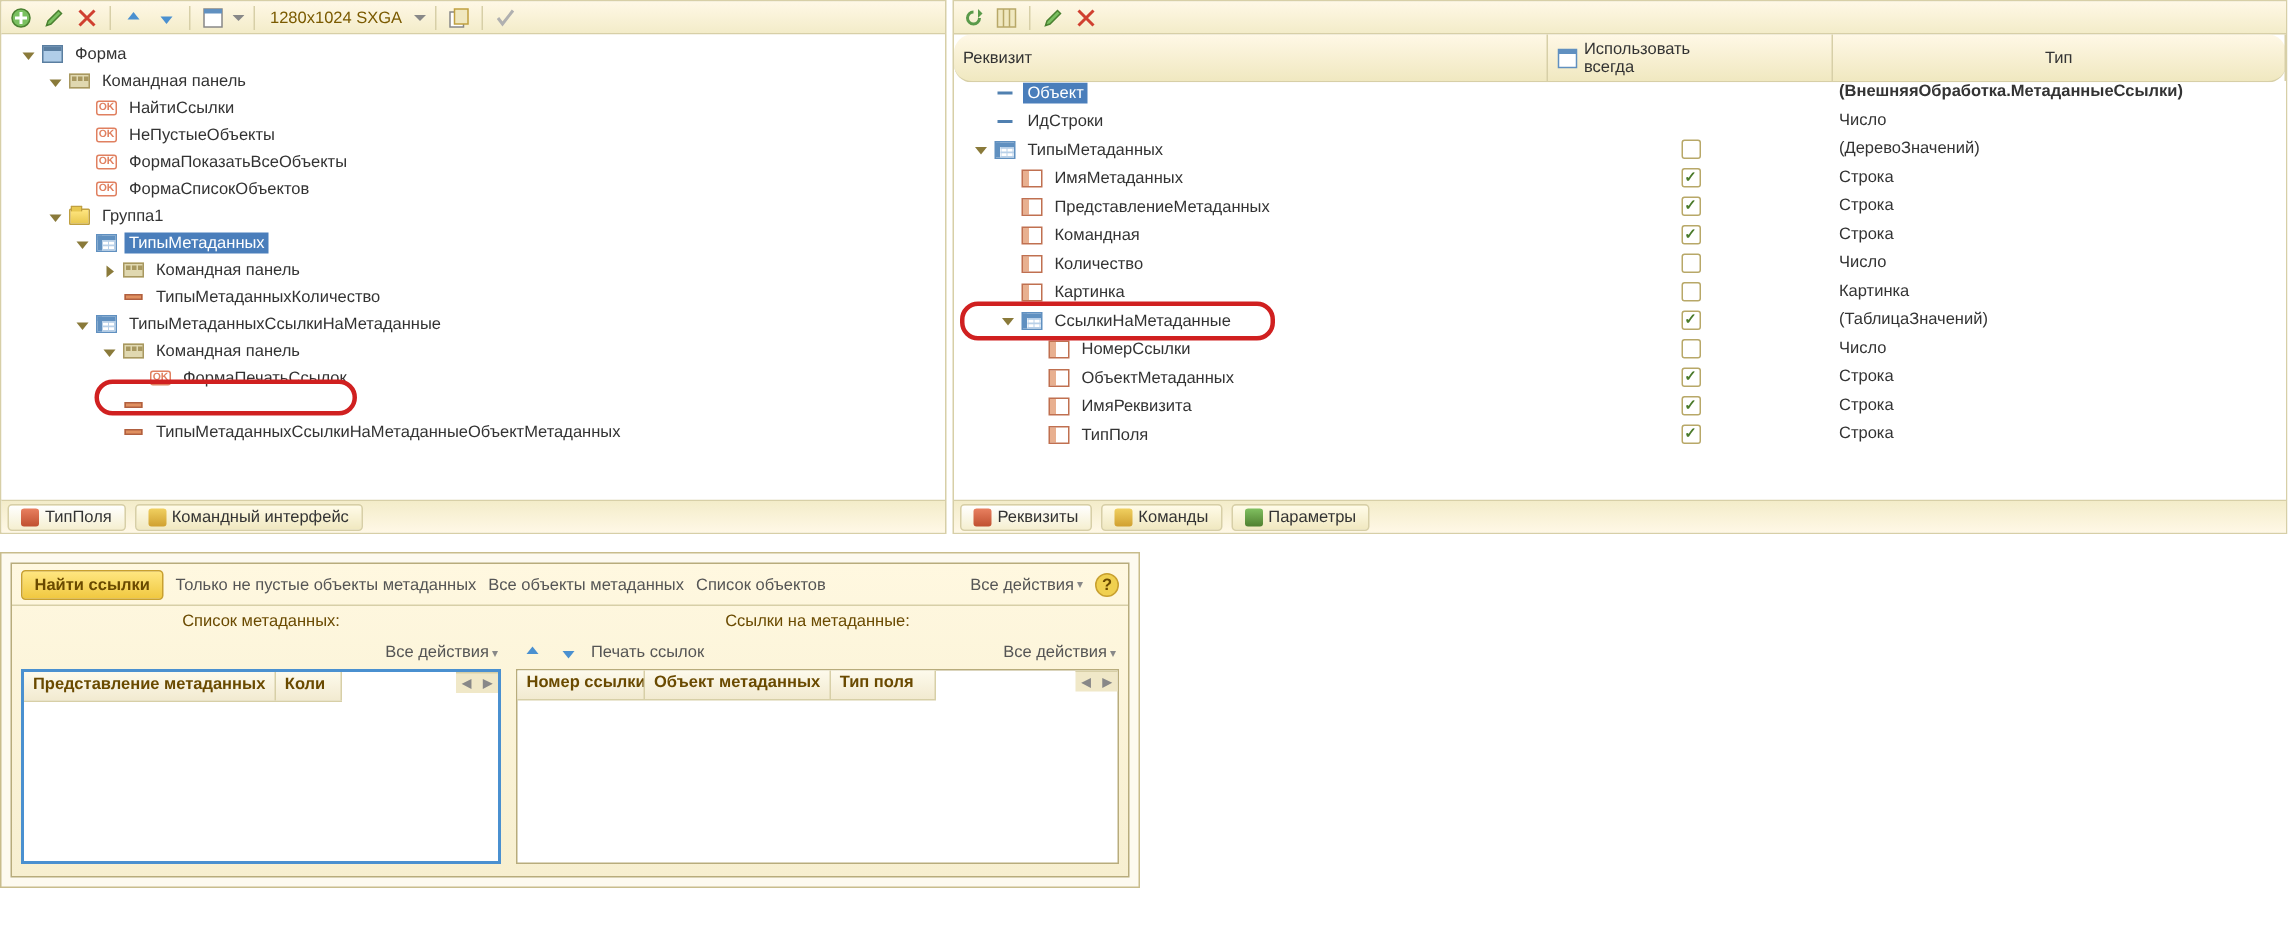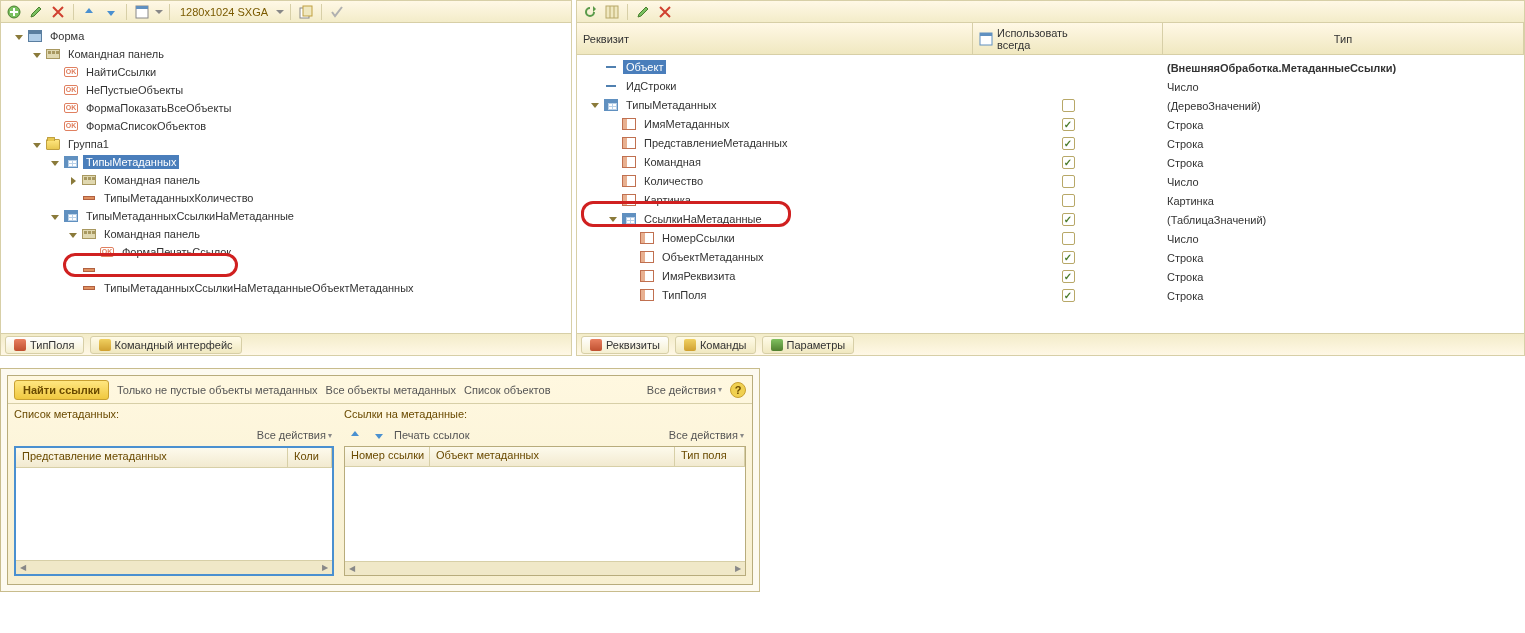--- a/index.html
+++ b/index.html
@@ -1,20 +1,20 @@
 <!DOCTYPE html>
 <html><head>
 <meta charset="utf-8">
 <style>
   * { box-sizing: border-box; font-family: Arial, sans-serif; font-size: 11px; }
   body { margin: 0; background: #fff; color: #333; }
   .root { display: flex; flex-direction: column; width: 1525px; height: 633px; }
   .top-row { display: flex; height: 356px; }
   .left-panel, .right-panel { display: flex; flex-direction: column; border: 1px solid #d7cfa7; }
-  .left-panel { width: 572px; margin-right: 4px; }
+  .left-panel { width: 631px; margin-right: 4px; }
   .right-panel { flex: 1; }
   .toolbar { display: flex; align-items: center; height: 22px; background: linear-gradient(#fff8e6,#f3ecc9); border-bottom: 1px solid #d7cfa7; padding: 0 4px; gap: 4px; }
   .tb-sep { width: 1px; height: 16px; background: #d7cfa7; margin: 0 2px; }
   .tb-btn { display: inline-flex; align-items: center; justify-content: center; width: 18px; height: 18px; cursor: pointer; }
   .tb-text { color: #7a5a00; cursor: pointer; padding: 0 4px; }
   .tree { flex: 1; overflow: auto; background: #fff; padding: 2px 0; }
   .tree-row { display: flex; align-items: flex-end; height: 18px; white-space: nowrap; }
   .indent { display: inline-block; }
   .expander { width: 12px; height: 12px; display: inline-flex; align-items: center; justify-content: center; margin-right: 2px; cursor: pointer;}
   .expander::before { content: ""; width: 0; height: 0; display: block; }
@@ -38,27 +38,27 @@
   .label.selected { background: #4a7ebb; color: #fff; }
   .bottom-tabs { display: flex; height: 22px; background: linear-gradient(#f3ecc9,#fff8e6); border-top:1px solid #d7cfa7; align-items: center; padding: 0 4px; gap:6px;}
   .tab { display: flex; align-items: center; gap: 4px; padding: 2px 8px; border: 1px solid #d7cfa7; border-radius: 3px; background: linear-gradient(#fffbe8,#f0e8c0); cursor: pointer; }
   .tab.active { background: linear-gradient(#fff,#f5efd0); }
   .tab-icon { width:12px; height:12px; display:inline-block; }
   .ti-red { background: linear-gradient(#e88060,#c05030); border-radius:2px;}
   .ti-yellow { background: linear-gradient(#f0d060,#d0a030); border-radius:2px;}
   .ti-green { background: linear-gradient(#80c060,#508030); border-radius:2px;}
   
   
-  .grid-header { display: flex; height: 32px; background: linear-gradient(#fff8e6,#f0e8c0); border-bottom: 1px solid #d7cfa7; }
+  .grid-header { display: flex; height: 32px; background: linear-gradient(#fff8e6,#f0e8c0); border-bottom: 1px solid #d7cfa7; border-radius: 12px; }
   .gh-cell { display: flex; align-items: center; padding: 0 6px; border-right: 1px solid #d7cfa7; }
   .gh-req { flex: 0 0 396px; }
   .gh-use { flex: 0 0 190px; gap:4px;}
   .gh-type { flex: 1; justify-content: center; }
   .grid-body { flex:1; overflow:auto; background:#fff; }
-  .grid-row { display: flex; height: 19px; align-items: flex-end; }
+  .grid-row { display: flex; height: 19px; align-items: flex-start; }
   .gc-req { flex: 0 0 396px; display:flex; align-items:center; }
   .gc-use { flex: 0 0 190px; display:flex; justify-content:center; }
   .gc-type { flex: 1; padding-left: 4px; }
   .gc-type.bold { font-weight: bold; }
   .chk { width:13px; height:13px; border:1px solid #b8a868; border-radius:2px; display:inline-flex; align-items:center; justify-content:center; background:#fff;}
   .chk.checked::before { content:"✓"; font-size:10px; color:#4a7a2a; font-weight:bold; line-height:1;}
   
   .highlight-red { position: absolute; border: 3px solid #d02020; border-radius: 12px; pointer-events: none; }
   
   
@@ -66,24 +66,24 @@
   .preview-inner { margin: 6px; border: 1px solid #b8ac7c; background: linear-gradient(#fff8e0,#f7efd0);}
   .pv-toolbar { display:flex; align-items:center; height:28px; border-bottom:1px solid #d7cfa7; padding:0 6px; gap:8px;}
   .pv-btn-primary { background: linear-gradient(#ffe680,#f0c840); border:1px solid #c8a030; border-radius:3px; padding:3px 8px; font-weight:bold; color:#6a4a00; cursor:pointer;}
   .pv-link { color:#555; cursor:pointer; }
   .pv-link-dd { display:flex; align-items:center; gap:2px;}
   .pv-link-dd::after{content:"▾"; font-size:8px; color:#888;}
   .pv-help { width:16px; height:16px; border-radius:50%; background:#f0d050; border:1px solid #c8a030; display:inline-flex; align-items:center; justify-content:center; color:#6a4a00; font-weight:bold; margin-left:auto;}
   .pv-body { display:flex; padding: 2px 6px 8px; gap: 10px; }
   .pv-col { flex:1; display:flex; flex-direction:column; }
   .pv-col.left { flex: 0 0 320px; }
-  .pv-label { color:#6a4a00; margin: 2px 0 4px; }
+  .pv-label { color:#6a4a00; margin: 2px 0 4px; text-align: center; }
   .pv-subtoolbar { display:flex; align-items:center; height:22px; gap:6px; padding: 0 2px;}
   .pv-subtoolbar .spacer{flex:1;}
-  .pv-table { border:1px solid #b8ac7c; background:#fff; height:130px; display:flex; flex-direction:column;}
+  .pv-table { border:1px solid #b8ac7c; background:#fff; height:130px; display:flex; flex-direction:row;font-weight:bold;}
   .pv-table.selected { border:2px solid #4a90d0; }
   .pv-thead { display:flex; height:20px; background:linear-gradient(#fdfaec,#f2ead0); border-bottom:1px solid #d7cfa7;}
   .pv-th { padding:2px 6px; border-right:1px solid #d7cfa7; color:#6a4a00; overflow:hidden; white-space:nowrap;}
   .pv-tbody { flex:1; }
   .pv-scroll { height:14px; background:#f0e8c8; border-top:1px solid #d7cfa7; display:flex; align-items:center; position:relative;}
   .pv-scroll .arrow{width:14px;height:12px;display:inline-flex;align-items:center;justify-content:center;color:#888;font-size:8px;}
   .pv-scroll .arrow.right{margin-left:auto;}
 
   svg { display:block; }
 </style>

